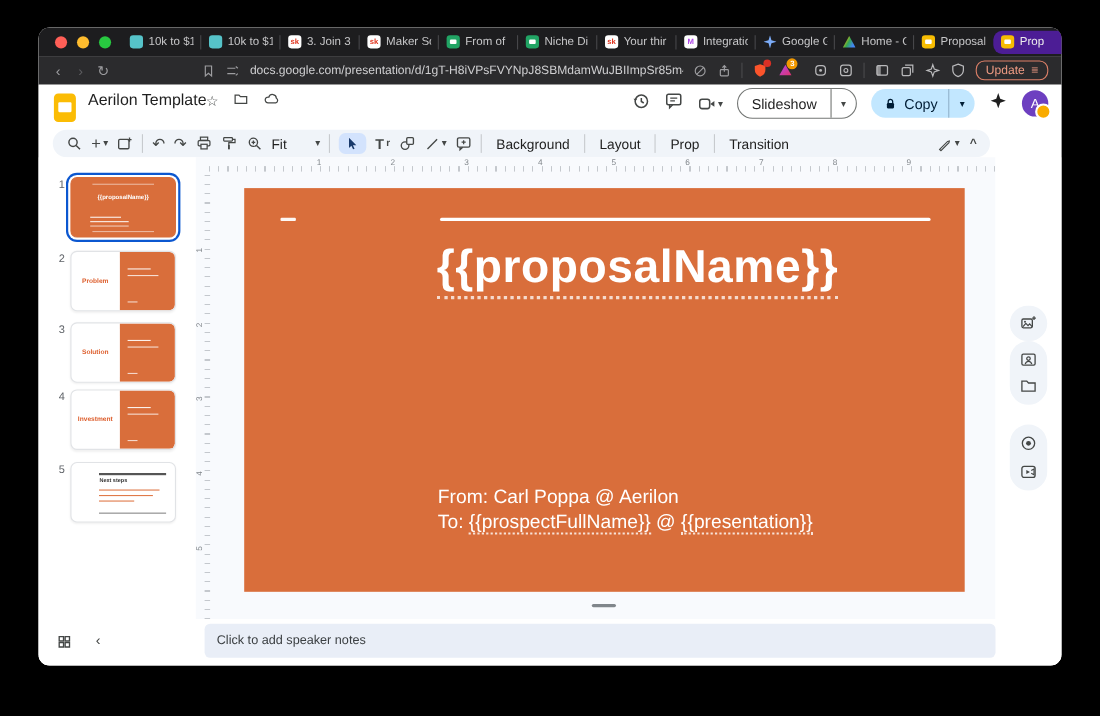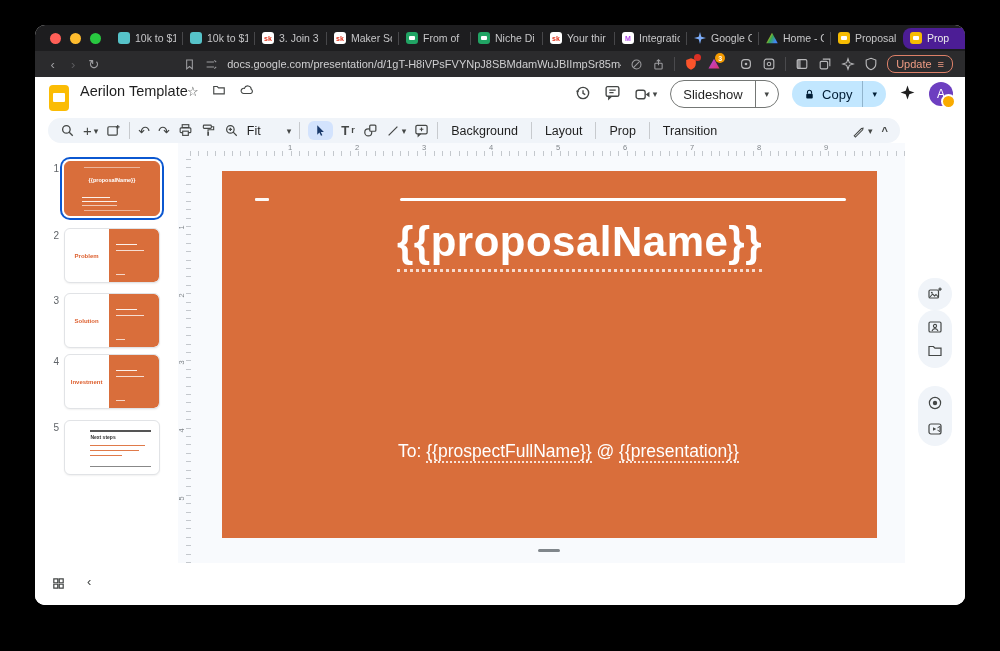--- a/index.html
+++ b/index.html
@@ -493,20 +493,21 @@
             <span class="vnum" style="top: 350.8px;">5</span>
           </div>
 
         <div class="slide">
           <div class="sdash"></div>
           <div class="sline"></div>
           <div class="stitle">
             <span>{{proposalName}}</span>
           </div>
           <div class="sfromto">
+            <div>From: Carl Poppa @ Aerilon</div>
             <div><span>To: </span><span class="u">{{prospectFullName}}</span><span> @ </span><span class="u">{{presentation}}</span></div>
           </div>
         </div>
         <div class="handle"></div>
       </div>
 
       <div class="rstrip">
         <div class="rpill" style="top:135px;height:32px">
           <span>
             <svg width="16" height="16" viewBox="0 0 16 16">
@@ -548,17 +549,18 @@
         </div>
       </div>
 
       <div class="bbar">
         <span class="gridbtn">
           <svg width="15" height="15" viewBox="0 0 16 16">
               <path d="M3 3h4.2v4.2H3zM8.8 3H13v4.2H8.8zM3 8.8h4.2V13H3zM8.8 8.8H13V13H8.8z" fill="none" stroke="#444746" stroke-width="1.3"></path>
             </svg>
         </span>
         <span class="stripcollapse">‹</span>
+        <div class="notesbox">Click to add speaker notes</div>
       </div>
 
     </div>
   </div>
 </div>
 
 </body></html>

